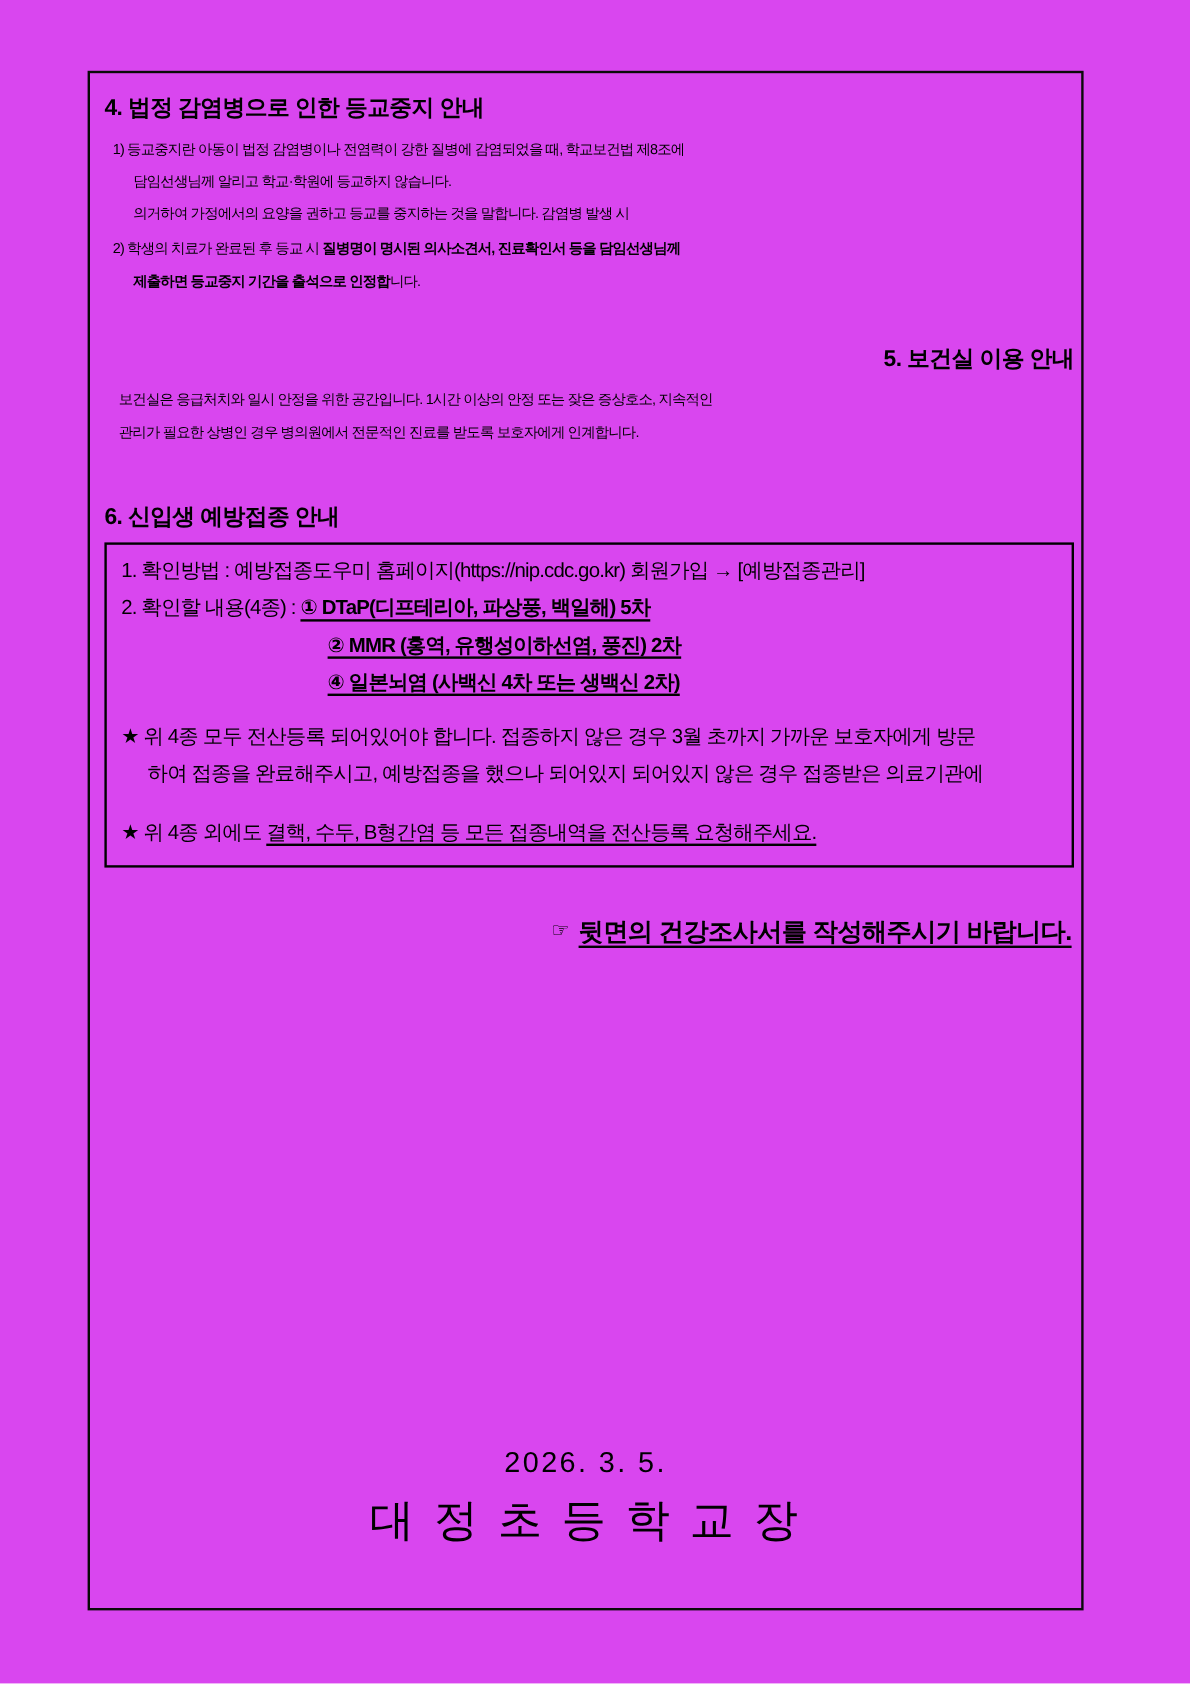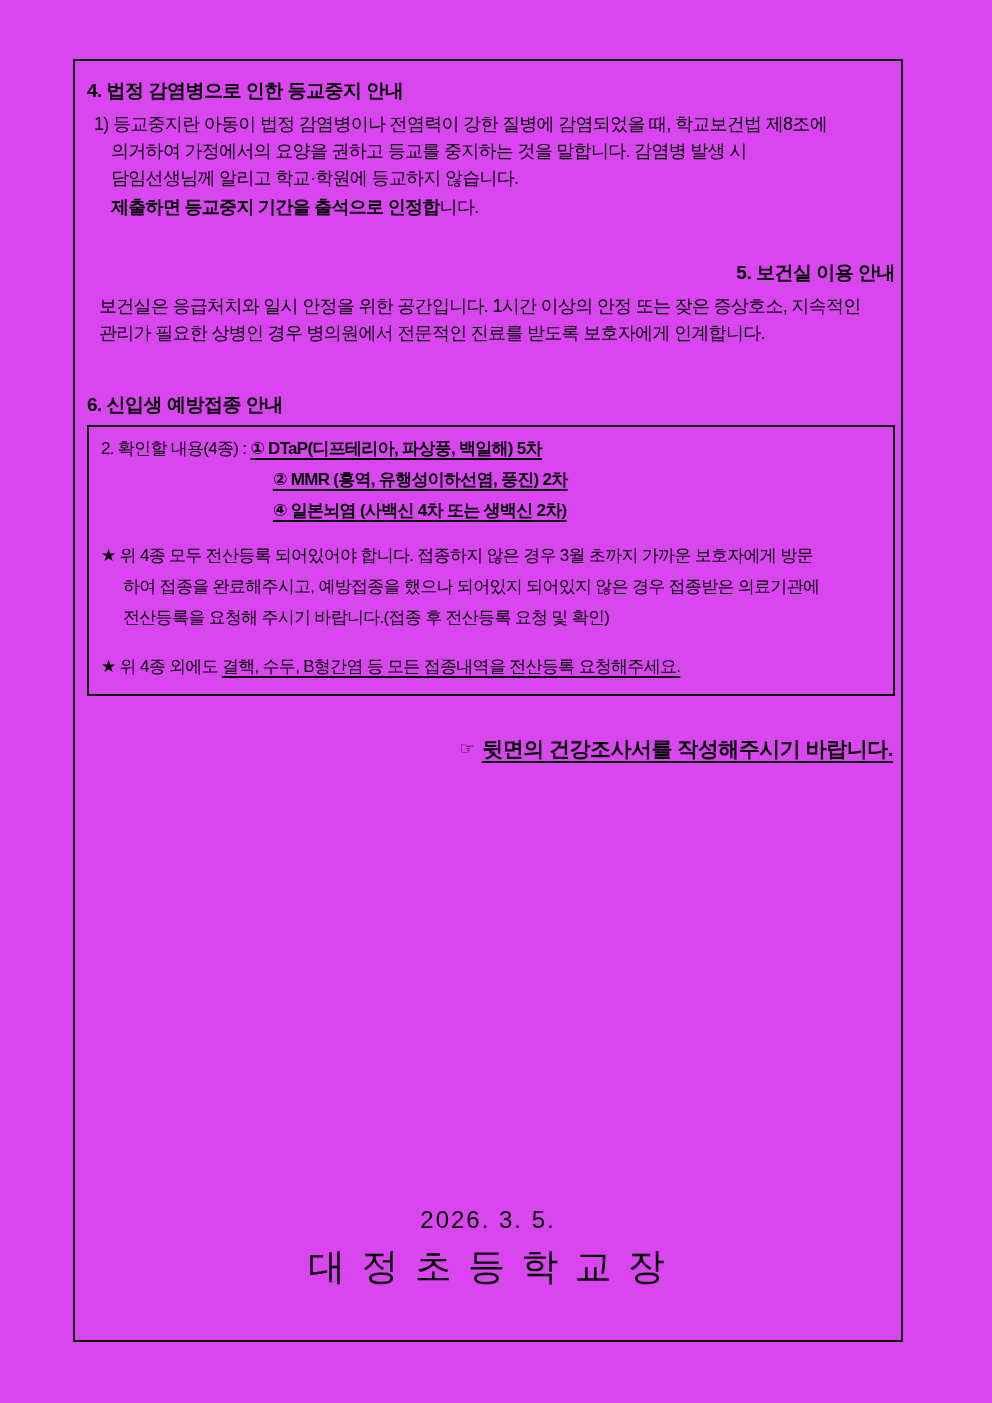--- a/index.html
+++ b/index.html
@@ -29,21 +29,21 @@
   .sec-heading {
     font-size: 19px;
     font-weight: bold;
     line-height: 24px;
     letter-spacing: -0.5px;
     margin: 0 0 8px 0;
   }
   .sec-heading.mt5 { margin-top: 40px; text-align: right; }
   .sec-heading.mt6 { margin-top: 46px; margin-bottom: 0; }
   .para {
-    font-size: 18px;
+    font-size: 12px;
     line-height: 27px;
     letter-spacing: -0.7px;
     margin: 0 0 0 7px;
   }
   .para .cont { padding-left: 17px; }
   .para.item2 { margin-top: 2px; }
   .para.body5 { margin-left: 12px; margin-top: 2px; }
   b.seg { font-weight: bold; }
   .inner-box {
     border: 2px solid #000;
@@ -112,43 +112,44 @@
 </style>
 </head>
 <body>
 
 <div class="page">
   <div class="outer-box">
 
     <div class="sec-heading">4. 법정 감염병으로 인한 등교중지 안내</div>
     <div class="para">
       <div>1) 등교중지란 아동이 법정 감염병이나 전염력이 강한 질병에 감염되었을 때, 학교보건법 제8조에</div>
+      <div class="cont">담임선생님께 알리고 학교·학원에 등교하지 않습니다.</div>
       <div class="cont">의거하여 가정에서의 요양을 권하고 등교를 중지하는 것을 말합니다. 감염병 발생 시</div>
-      <div class="cont">담임선생님께 알리고 학교·학원에 등교하지 않습니다.</div>
     </div>
     <div class="para item2">
+      <div><span>2) 학생의 치료가 완료된 후 등교 시 </span><b class="seg">질병명이 명시된 의사소견서, 진료확인서 등을 담임선생님께</b></div>
       <div class="cont"><b class="seg">제출하면 등교중지 기간을 출석으로 인정합</b><span>니다.</span></div>
     </div>
 
     <div class="sec-heading mt5">5. 보건실 이용 안내</div>
     <div class="para body5">
       <div>보건실은 응급처치와 일시 안정을 위한 공간입니다. 1시간 이상의 안정 또는 잦은 증상호소, 지속적인</div>
       <div>관리가 필요한 상병인 경우 병의원에서 전문적인 진료를 받도록 보호자에게 인계합니다.</div>
     </div>
 
     <div class="sec-heading mt6">6. 신입생 예방접종 안내</div>
     <div class="inner-box">
+      <div>1. 확인방법 : 예방접종도우미 홈페이지(https://nip.cdc.go.kr) 회원가입 → [예방접종관리]</div>
       <div><span>2. 확인할 내용(4종) : </span><span class="uline">① DTaP(디프테리아, 파상풍, 백일해) 5차</span></div>
       <div class="vaccine-line"><span class="uline">② MMR (홍역, 유행성이하선염, 풍진) 2차</span></div>
       <div class="vaccine-line"><span class="uline">④ 일본뇌염 (사백신 4차 또는 생백신 2차)</span></div>
 
       <div class="star-para">
         <div>★ 위 4종 모두 전산등록 되어있어야 합니다. 접종하지 않은 경우 3월 초까지 가까운 보호자에게 방문</div>
         <div class="cont">하여 접종을 완료해주시고, 예방접종을 했으나 되어있지 되어있지 않은 경우 접종받은 의료기관에</div>
-        <div class="cont">전산등록을 요청해 주시기 바랍니다.(접종 후 전산등록 요청 및 확인)</div>
       </div>
 
       <div class="star-para second"><span>★ 위 4종 외에도 </span><span class="uline-reg">결핵, 수두, B형간염 등 모든 접종내역을 전산등록 요청해주세요.</span></div>
     </div>
 
     <div class="footer-note"><span class="hand">☞</span><span class="note-text">뒷면의 건강조사서를 작성해주시기 바랍니다.</span></div>
 
     <div class="sign-block">
       <div class="doc-date">2026. 3. 5.</div>
       <div class="doc-signer">대 정 초 등 학 교 장</div>

